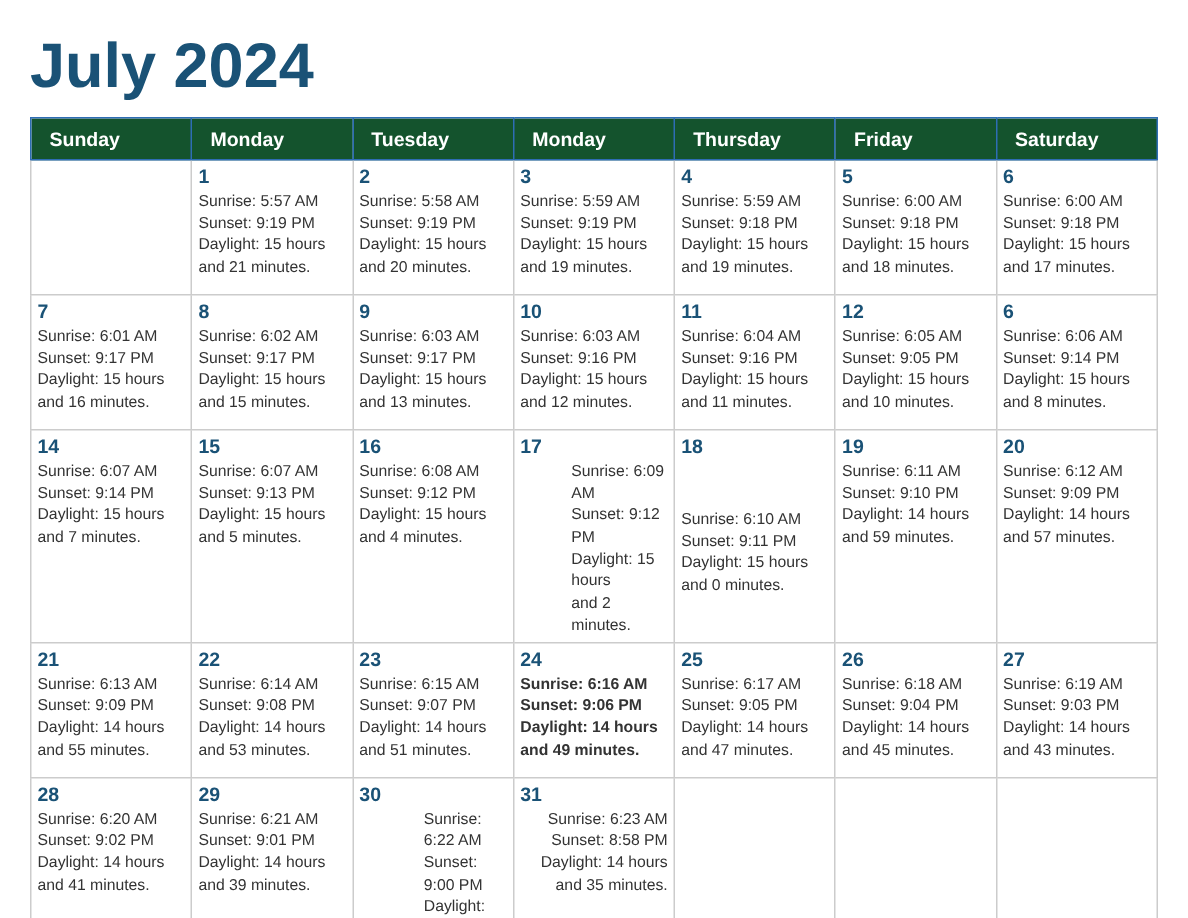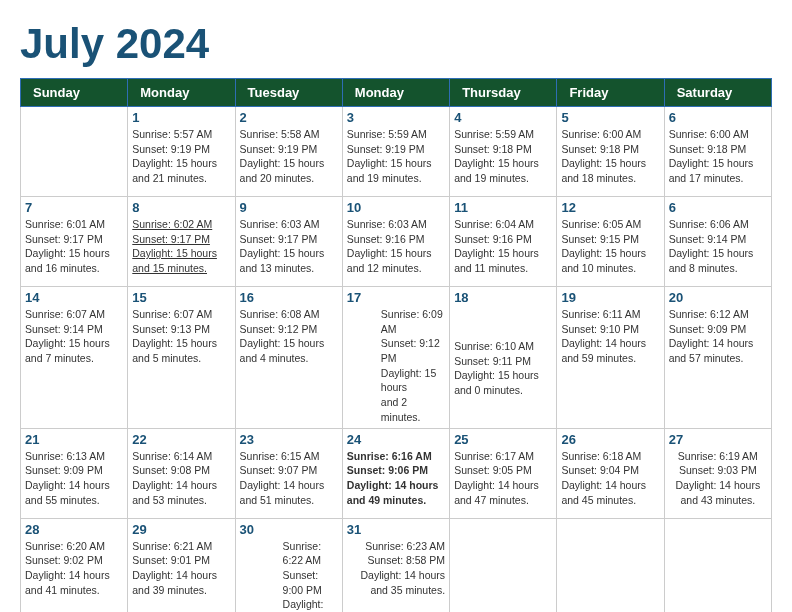--- a/index.html
+++ b/index.html
@@ -155,21 +155,21 @@
       <tr class="week-row">
         <td>
           <div class="day-num">7</div>
           <div class="day-info" style="white-space: pre-line;">Sunrise: 6:01 AM
 Sunset: 9:17 PM
 Daylight: 15 hours
 and 16 minutes.</div>
         </td>
         <td>
           <div class="day-num">8</div>
-          <div class="day-info" style="white-space: pre-line; text-decoration: underline;">Sunrise: 6:02 AM
+          <div class="day-info" style="white-space: pre-line;">Sunrise: 6:02 AM
 Sunset: 9:17 PM
 Daylight: 15 hours
 and 15 minutes.</div>
         </td>
         <td>
           <div class="day-num">9</div>
           <div class="day-info" style="white-space: pre-line;">Sunrise: 6:03 AM
 Sunset: 9:17 PM
 Daylight: 15 hours
 and 13 minutes.</div>
@@ -184,21 +184,21 @@
         <td>
           <div class="day-num">11</div>
           <div class="day-info" style="white-space: pre-line;">Sunrise: 6:04 AM
 Sunset: 9:16 PM
 Daylight: 15 hours
 and 11 minutes.</div>
         </td>
         <td>
           <div class="day-num">12</div>
           <div class="day-info" style="white-space: pre-line;">Sunrise: 6:05 AM
-Sunset: 9:15 PM
+Sunset: 9:05 PM
 Daylight: 15 hours
 and 10 minutes.</div>
         </td>
         <td>
           <div class="day-num">6</div>
           <div class="day-info" style="white-space: pre-line;">Sunrise: 6:06 AM
 Sunset: 9:14 PM
 Daylight: 15 hours
 and 8 minutes.</div>
         </td>
@@ -292,21 +292,21 @@
         </td>
         <td>
           <div class="day-num">26</div>
           <div class="day-info" style="white-space: pre-line;">Sunrise: 6:18 AM
 Sunset: 9:04 PM
 Daylight: 14 hours
 and 45 minutes.</div>
         </td>
         <td>
           <div class="day-num">27</div>
-          <div class="day-info" style="white-space: pre-line; text-align: center;">Sunrise: 6:19 AM
+          <div class="day-info" style="white-space: pre-line;">Sunrise: 6:19 AM
 Sunset: 9:03 PM
 Daylight: 14 hours
 and 43 minutes.</div>
         </td>
       </tr>
       <tr class="week-row">
         <td>
           <div class="day-num">28</div>
           <div class="day-info" style="white-space: pre-line;">Sunrise: 6:20 AM
 Sunset: 9:02 PM

